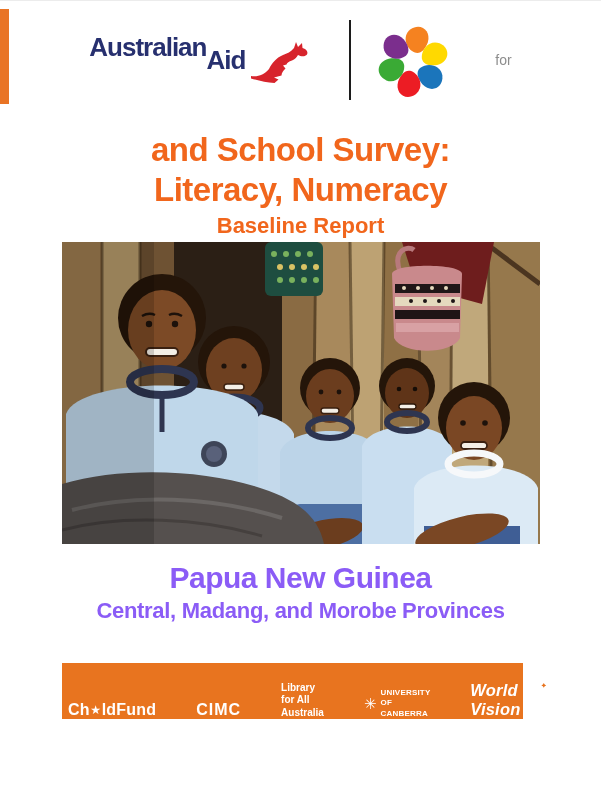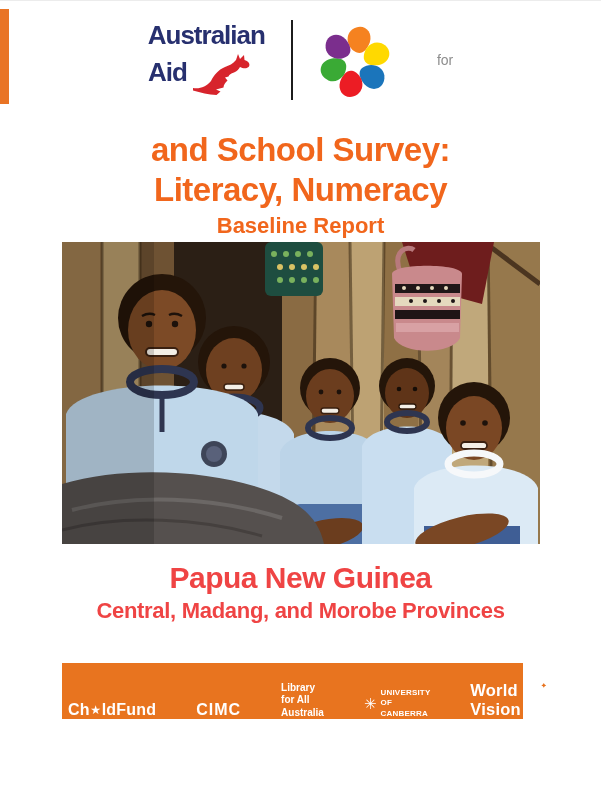--- a/index.html
+++ b/index.html
@@ -5,55 +5,55 @@
   html,body{margin:0;padding:0;background:#fff;}
   .page{
     position:relative;width:601px;height:800px;background:#fff;overflow:hidden;
     font-family:"Liberation Sans","DejaVu Sans",sans-serif;
     border-top:1px solid #ececec;
   }
   
   .accent-stripe{position:absolute;left:0;top:8px;width:9px;height:95px;background:#E97425;}
   
   .header{position:absolute;top:14px;left:0;width:100%;display:flex;justify-content:center;align-items:center;gap:16px;}
-  .ausaid{display:flex;flex-direction:column;line-height:0.95;align-items:center;}
+  .ausaid{display:flex;flex-direction:row;line-height:0.95;}
   .ausaid .l1,.ausaid .l2{font-weight:bold;color:#27306F;font-size:26px;letter-spacing:-1px;}
   .ausaid-row{display:flex;align-items:center;gap:4px;}
   .kangaroo{width:74px;height:46px;margin-top:4px;}
   .logo-divider{width:2px;height:80px;background:#1c1c1c;margin:0 10px;}
   .together{display:flex;align-items:center;gap:8px;}
   .pinwheel{width:72px;height:90px;}
   .together-text{display:flex;flex-direction:column;color:#141414;}
   .together-text .w1{font-weight:bold;font-size:23px;line-height:1;}
   .together-text .w2{font-size:14px;color:#8d8d8d;line-height:0.9;margin:1px 0 0 38px;}
   .together-text .w3{font-weight:bold;font-size:23px;line-height:0.95;}
   
   .title-block{position:absolute;top:129px;left:0;width:100%;text-align:center;color:#F1661C;}
   .title-line{font-size:33px;font-weight:bold;line-height:1.2;letter-spacing:-0.5px;}
   .subtitle{font-size:22px;font-weight:bold;margin-top:4px;}
   
   .photo{position:absolute;left:62px;top:241px;width:478px;height:302px;overflow:hidden;background:#8a6b43;}
   
-  .location{position:absolute;top:560px;left:0;width:100%;text-align:center;color:#ef4444;}
+  .location{position:absolute;top:560px;left:0;width:100%;text-align:center;color:#8b5cf6;}
   .country{font-size:30px;font-weight:bold;letter-spacing:-0.5px;line-height:1.1;}
   .provinces{font-size:22px;font-weight:bold;letter-spacing:-0.3px;margin-top:4px;}
   
   .footer-bar{
     position:absolute;left:62px;top:662px;width:461px;height:56px;background:#E8741F;
     display:flex;align-items:flex-end;justify-content:space-evenly;color:#fff;padding:0 6px;box-sizing:border-box;gap:40px;
   }
   .cf{font-size:16px;font-weight:bold;letter-spacing:0.2px;display:flex;align-items:baseline;}
   .cf-star{font-size:12px;margin:0 0.5px;position:relative;top:-1px;}
   .cimc{font-size:16px;font-weight:bold;letter-spacing:1px;}
   .lfa{font-size:10px;font-weight:bold;line-height:1.25;}
   .uc{display:flex;align-items:center;gap:4px;}
   .uc-icon{font-size:15px;line-height:1;}
   .uc-text{font-size:8px;font-weight:bold;line-height:1.3;letter-spacing:0.2px;}
   .wv{display:flex;align-items:flex-start;}
-  .wv-label{font-size:16.5px;font-weight:bold;margin-top:6px;letter-spacing:0.2px;}
+  .wv-label{font-size:16.5px;font-weight:bold;margin-top:6px;letter-spacing:0.2px;font-style:italic;}
   .wv-flag{width:26px;height:24px;margin-left:1px;}
 </style>
 </head>
 <body>
 
 <div class="page">
 
   <div class="accent-stripe"></div>
 
   <div class="header">

